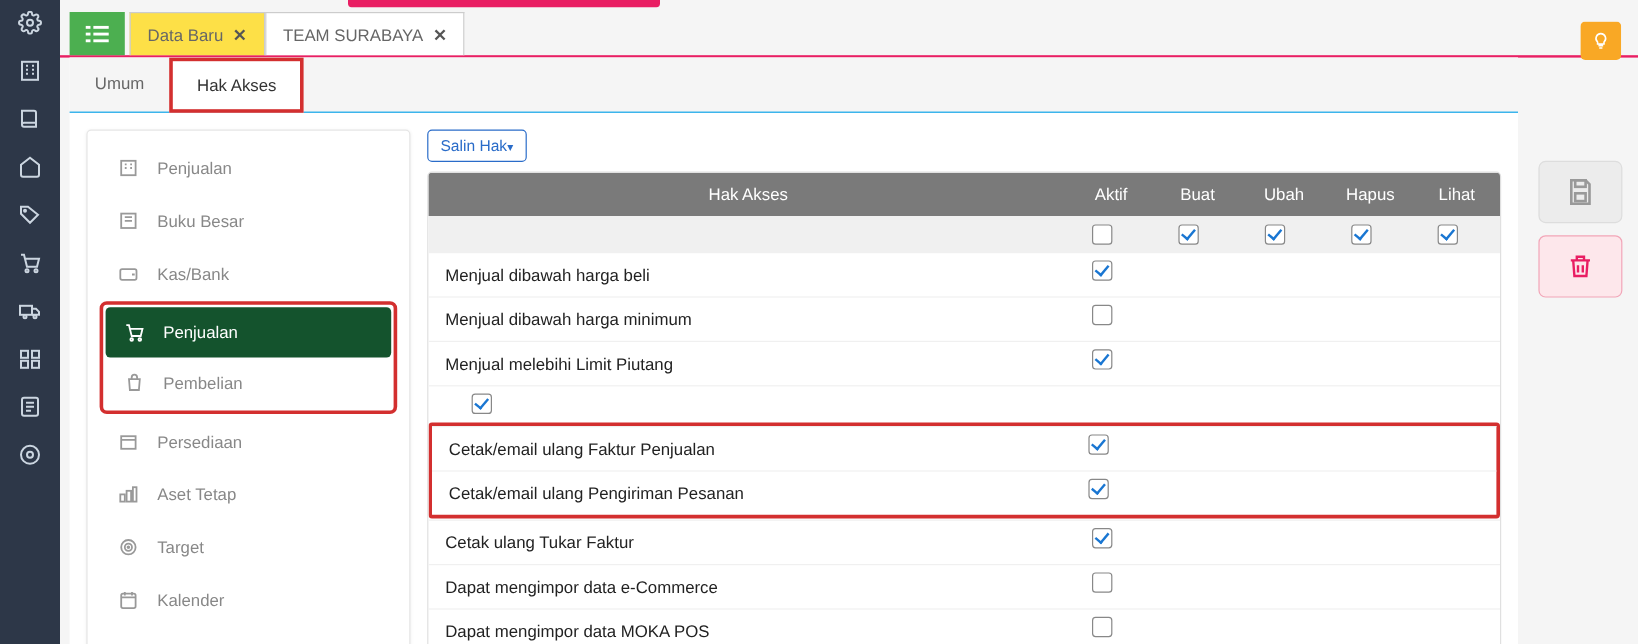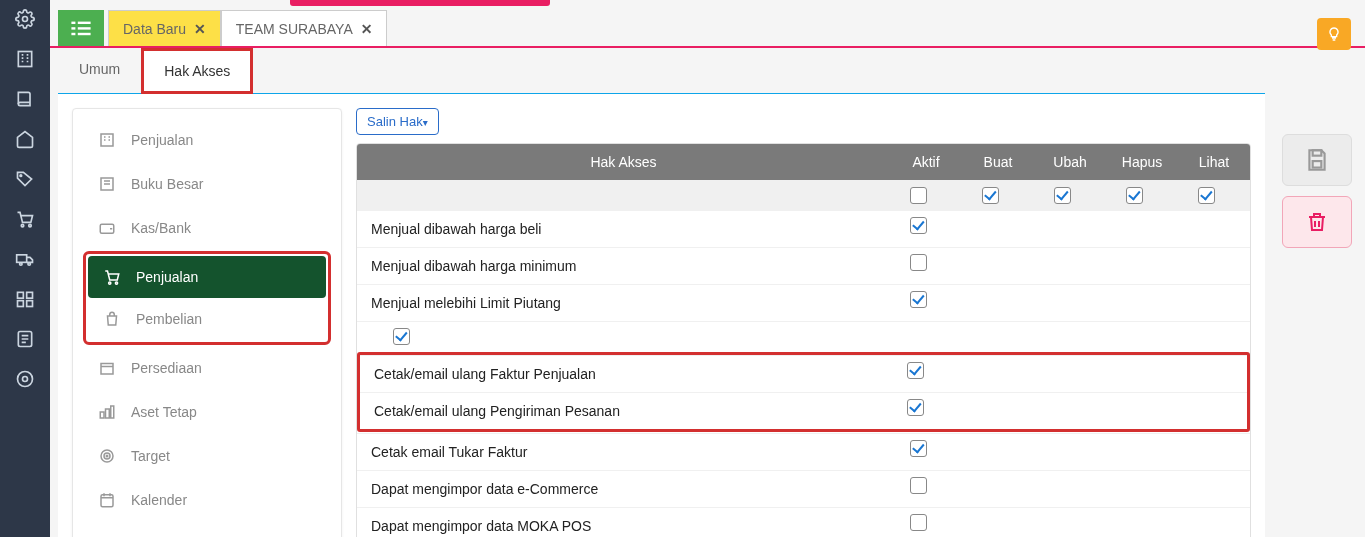--- a/index.html
+++ b/index.html
@@ -392,21 +392,21 @@
     <div class="td col">
                         <div class="cb checked"></div>
                       </div>
     <div class="td col"></div>
                       <div class="td col"></div>
                       <div class="td col"></div>
                       <div class="td col"></div>
                     </div>
                   </div>
                   <div class="trow">
-    <div class="td name">Cetak email Tukar Faktur</div>
+    <div class="td name">Cetak ulang Tukar Faktur</div>
     <div class="td col">
                       <div class="cb checked"></div>
                     </div>
     <div class="td col"></div>
                     <div class="td col"></div>
                     <div class="td col"></div>
                     <div class="td col"></div>
                   </div>
                   <div class="trow">
     <div class="td name">Dapat mengimpor data e-Commerce</div>

